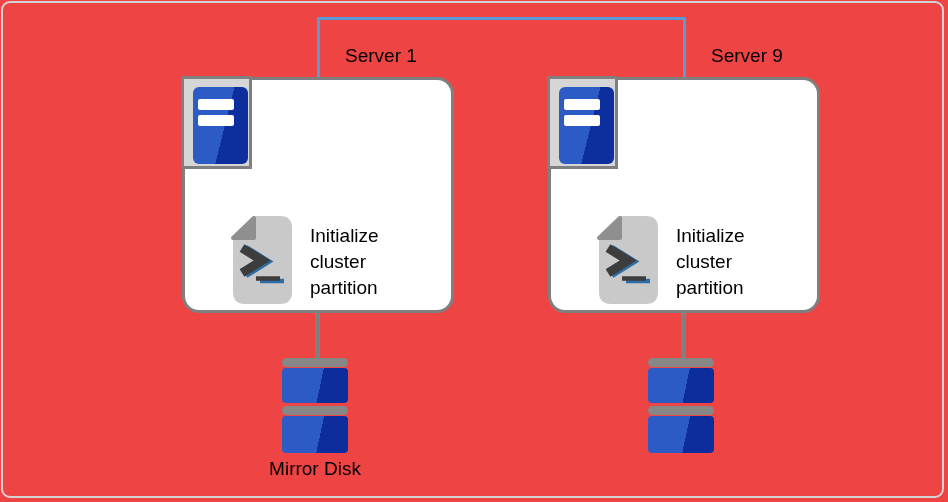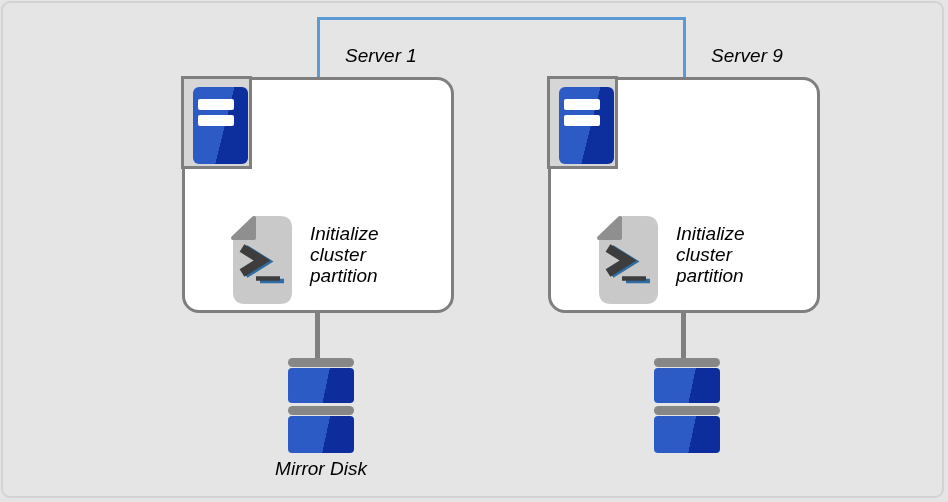--- a/index.html
+++ b/index.html
@@ -1,18 +1,18 @@
 <!DOCTYPE html>
 <html><head>
 <meta charset="utf-8">
 <style>
   * { box-sizing: border-box; margin: 0; padding: 0; }
   html, body { width: 948px; height: 502px; background: #ffffff;
     font-family: "Liberation Sans", sans-serif; }
-  .canvas { position: relative; width: 948px; height: 502px; overflow: hidden; background: #e5e5e5; font-style: italic; }
+  .canvas { position: relative; width: 948px; height: 502px; overflow: hidden; background: #ef4444; }
 
   .frame { position: absolute; left: 1px; top: 1px; width: 943px; height: 497px;
     border: 2px solid #d3d3d3; border-radius: 9px; }
 
   .hline { position: absolute; left: 317px; top: 17px; width: 369px; height: 3px; background: #5b9bd5; }
 
   .column { position: absolute; left: 0; top: 0; width: 0; height: 0; }
   .col2 { left: 366px; }
 
   .vline { position: absolute; left: 317px; top: 17px; width: 3px; height: 61px; background: #5b9bd5; }
@@ -26,25 +26,25 @@
   .icon-frame { position: absolute; left: 181px; top: 76px; width: 71px; height: 93px;
     background: #d6d6d6; border: 3px solid #7f7f7f; }
   .server-icon { position: absolute; left: 9px; top: 8px; width: 55px; height: 77px;
     border-radius: 6px; background: linear-gradient(104deg, #2d5bc6 56%, #0d2f9e 56%); }
   .slot { position: absolute; left: 5px; width: 36px; height: 11px; background: #fff; border-radius: 2px; }
   .slot1 { top: 12px; } .slot2 { top: 28px; }
 
   .script-icon { position: absolute; left: 229px; top: 215px; }
 
   .action-text { position: absolute; left: 310px; top: 223px; width: 130px;
-    font-size: 19px; line-height: 21px; color: #000; white-space: pre-line; }
+    font-size: 19px; line-height: 26px; color: #000; white-space: pre-line; }
 
   .stem { position: absolute; left: 315px; top: 310px; width: 5px; height: 49px; background: #808080; }
 
-  .disk { position: absolute; left: 282px; top: 358px; width: 78px; height: 95px; margin-left: 6px; }
+  .disk { position: absolute; left: 282px; top: 358px; width: 78px; height: 95px; }
   .disk-bar { position: absolute; left: 0; width: 66px; height: 9px; border-radius: 4.5px; background: #878787; }
   .b1 { top: 0; } .b2 { top: 48px; }
   .platter { position: absolute; left: 0; width: 66px; border-radius: 4px;
     background: linear-gradient(102deg, #2d5bc6 57%, #0c2d9b 57%); }
   .p1 { top: 10px; height: 35px; } .p2 { top: 58px; height: 37px; }
   .disk-label { position: absolute; left: -40px; top: 100px; width: 146px; text-align: center;
     font-size: 19px; color: #000; white-space: nowrap; }
 </style>
 </head>
 <body>

